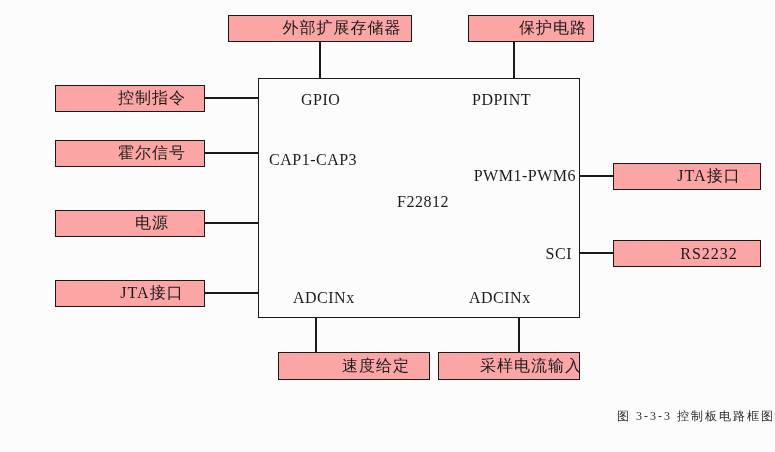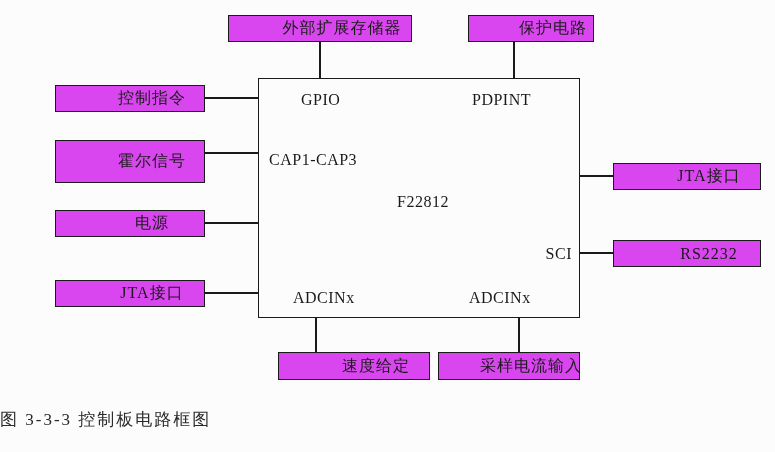--- a/index.html
+++ b/index.html
@@ -13,21 +13,21 @@
     width: 775px;
     height: 452px;
     background: #fcfcfc;
     color: #1a1a1a;
     overflow: hidden;
   }
   .box {
     position: absolute;
     box-sizing: border-box;
     border: 1.6px solid #1a1a1a;
-    background: #d946ef;
+    background: #fca5a5;
     display: flex;
     align-items: center;
     justify-content: center;
     font-size: 16px;
     letter-spacing: 1px;
     white-space: nowrap;
     padding-left: 44px;
   }
   .chip {
     position: absolute;
@@ -50,49 +50,50 @@
     position: absolute;
     background: #1a1a1a;
   }
   .h-line { height: 2px; }
   .v-line { width: 2px; }
   .caption {
     position: absolute;
     left: 0;
     top: 408px;
     width: 775px;
-    text-align: left;
-    font-size: 17px;
+    text-align: right;
+    font-size: 12px;
     letter-spacing: 2px;
     color: #2a2a2a;
   }
 </style>
 </head>
 <body>
 
 <div class="canvas">
 
   <div class="box" style="left:228px; top:15px; width:184px; height:27px;">外部扩展存储器</div>
   <div class="box" style="left:468px; top:15px; width:126px; height:27px;font-family:Liberation Serif, serif;">保护电路</div>
 
   <div class="box" style="left:55px; top:85px; width:150px; height:27px;">控制指令</div>
-  <div class="box" style="left:55px; top:140px; width:150px; height:43px;">霍尔信号</div>
+  <div class="box" style="left:55px; top:140px; width:150px; height:27px;">霍尔信号</div>
   <div class="box" style="left:55px; top:210px; width:150px; height:27px;">电源</div>
   <div class="box" style="left:55px; top:280px; width:150px; height:27px;">JTA接口</div>
 
   <div class="box" style="left:613px; top:163px; width:148px; height:27px;">JTA接口</div>
   <div class="box" style="left:613px; top:240px; width:148px; height:27px;">RS2232</div>
 
   <div class="box" style="left:240px; top:352px; width:152px; height:28px;margin-left:38px;">速度给定</div>
   <div class="box" style="left:438px; top:352px; width:142px; height:28px;">采样电流输入</div>
 
   <div class="chip">
     <span class="pin" style="left:42px; top:12px;">GPIO</span>
     <span class="pin" style="left:213px; top:12px;">PDPINT</span>
     <span class="pin" style="left:10px; top:72px;">CAP1-CAP3</span>
+    <span class="pin" style="right:3px; top:88px;">PWM1-PWM6</span>
     <span class="pin" style="left:138px; top:114px;">F22812</span>
     <span class="pin" style="right:7px; top:166px;">SCI</span>
     <span class="pin" style="left:34px; bottom:10px;">ADCINx</span>
     <span class="pin" style="left:210px; bottom:10px;">ADCINx</span>
   </div>
 
   <div class="line v-line" style="left:319px; top:42px; height:36px;"></div>
   <div class="line v-line" style="left:513px; top:42px; height:36px;"></div>
 
   <div class="line h-line" style="left:205px; top:97px; width:53px;"></div>

